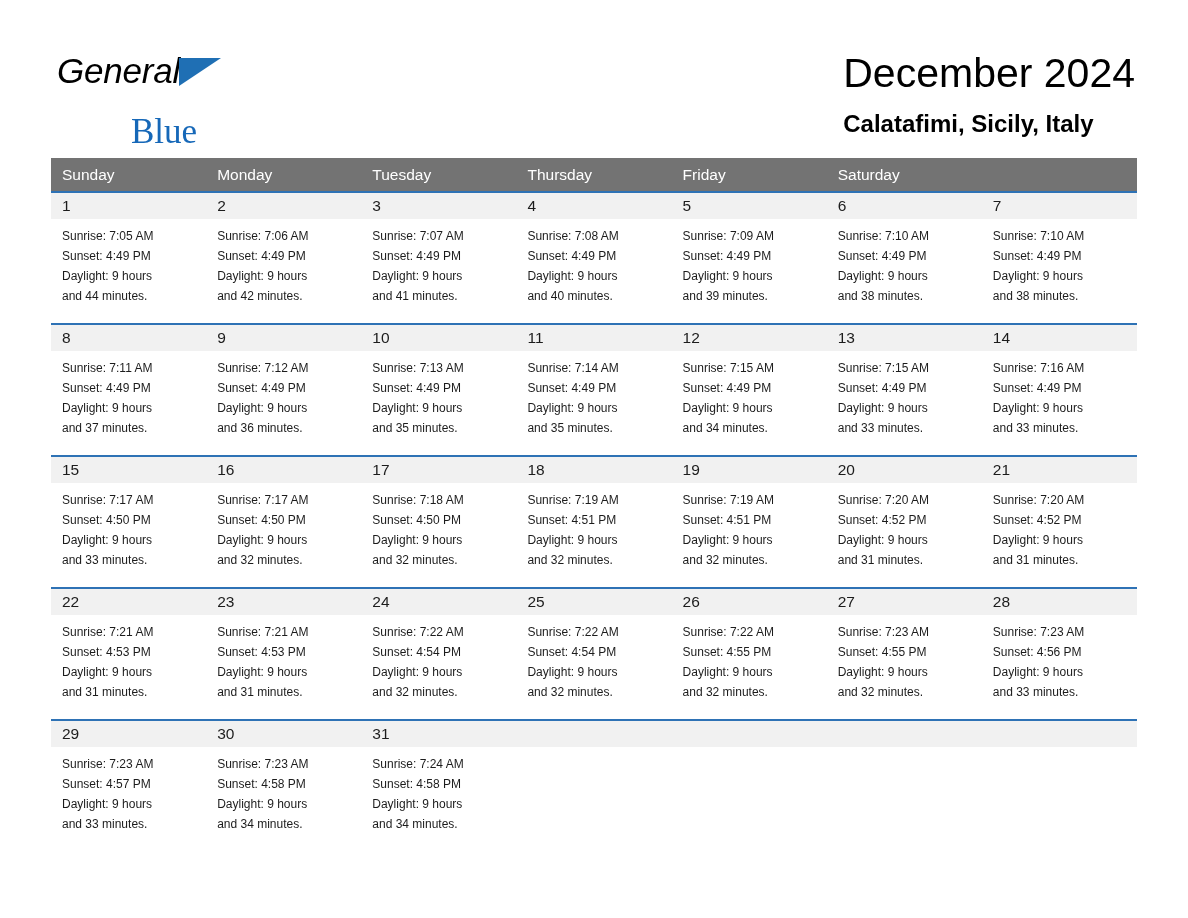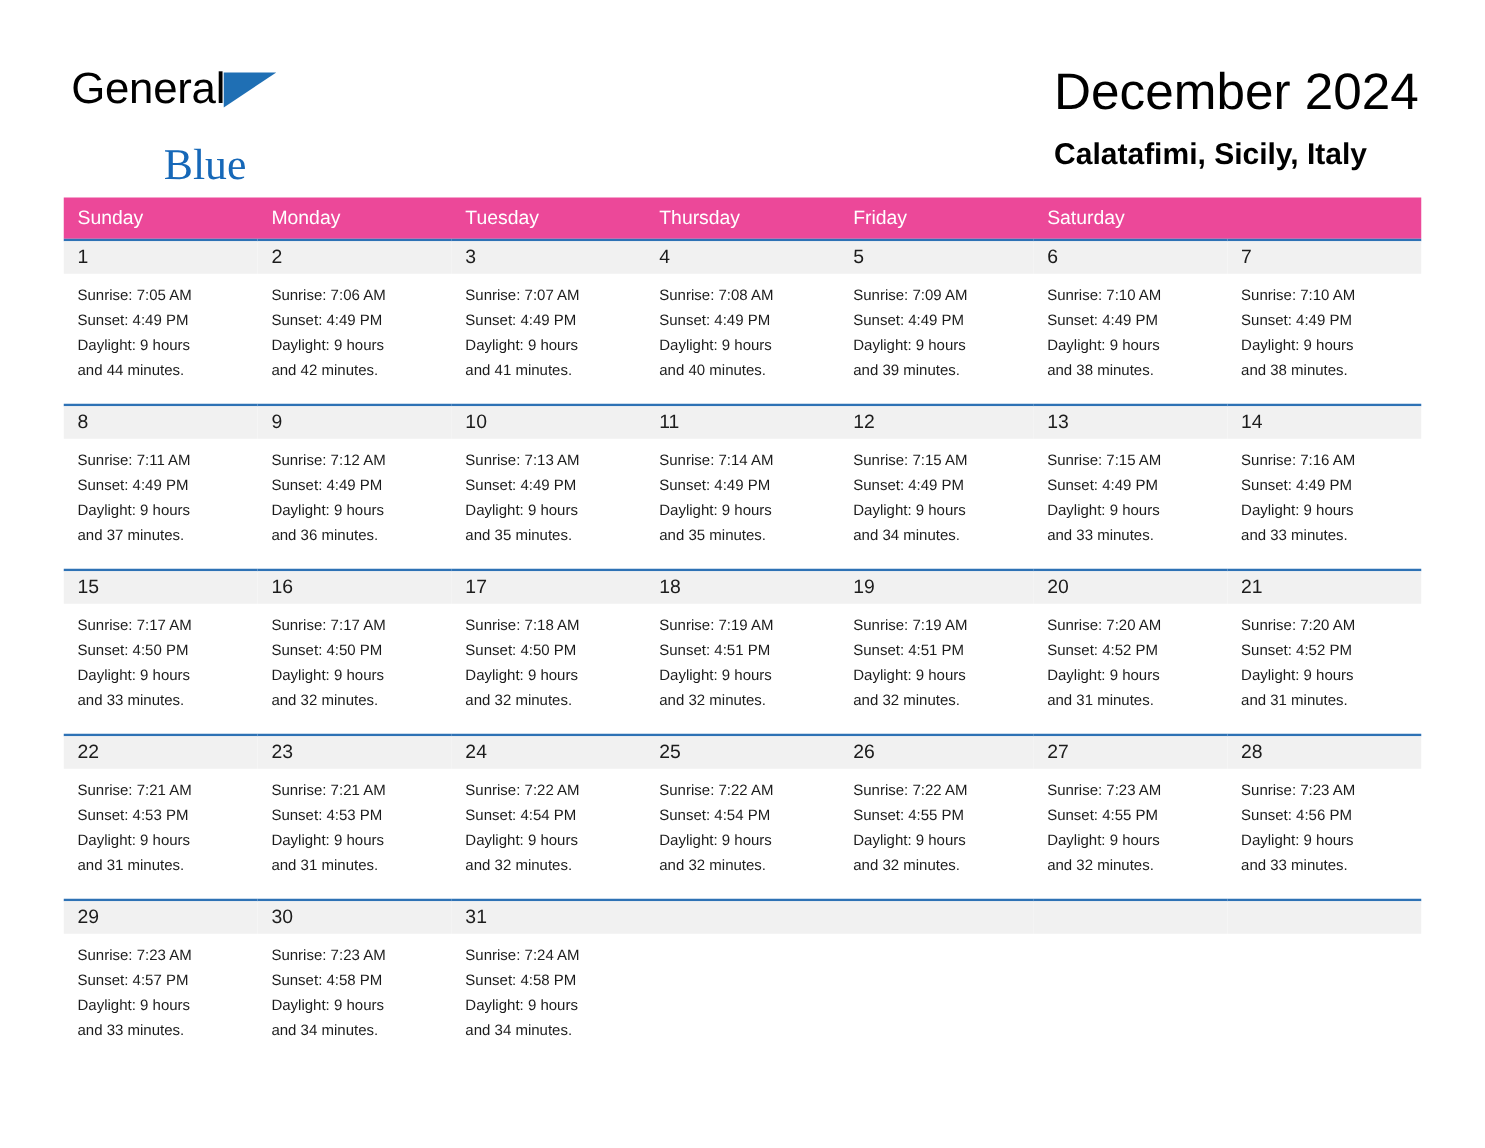--- a/index.html
+++ b/index.html
@@ -34,20 +34,21 @@
     left: 57px;
     top: 52px;
     width: 300px;
     height: 70px;
   }
   .logo-row1 {
     position: relative;
     height: 38px;
     line-height: 38px;
     white-space: nowrap;
+    font-style: italic;
   }
   .logo-general {
     font-size: 35px;
     color: #000000;
     letter-spacing: -0.2px;
     font-family: "Liberation Sans", sans-serif;
   }
   .logo-triangle {
     display: inline-block;
     width: 0;
@@ -94,21 +95,21 @@
   
   .calendar {
     position: absolute;
     left: 51px;
     top: 158px;
     width: 1086px;
   }
   .weekday-header {
     display: grid;
     grid-template-columns: repeat(7, 1fr);
-    background: #ec4899;
+    background: #737373;
     height: 33px;
   }
   .weekday {
     color: #ffffff;
     font-size: 15.5px;
     line-height: 33px;
     padding-left: 11px;
     white-space: nowrap;
     overflow: hidden;
   }

